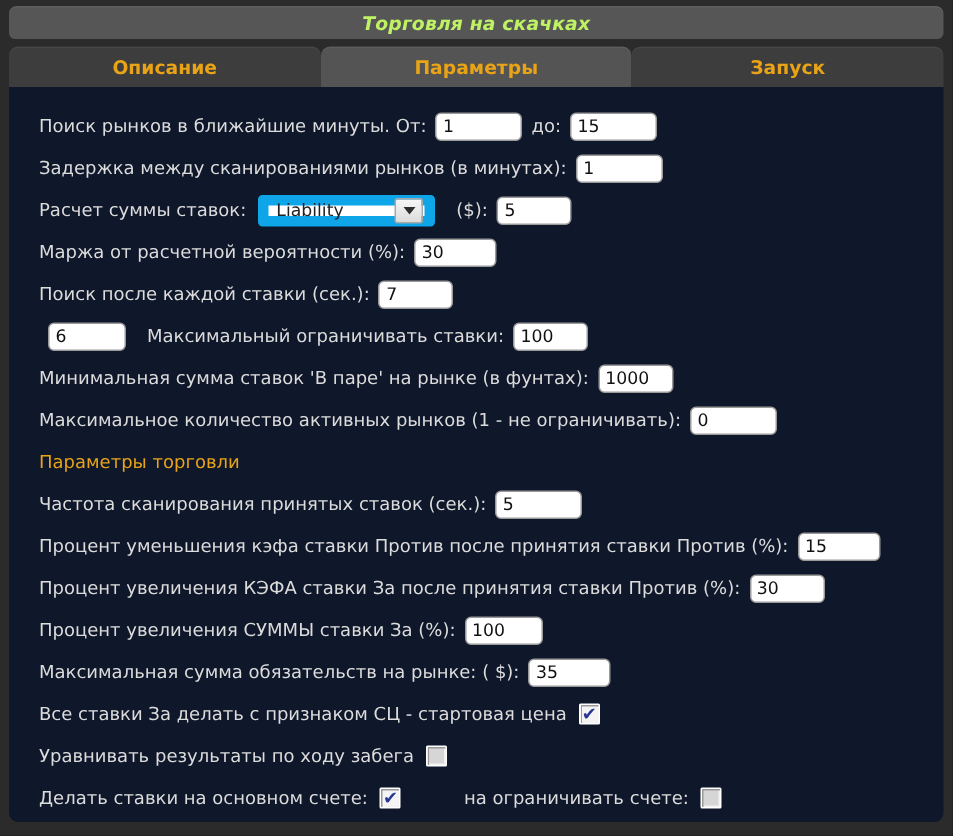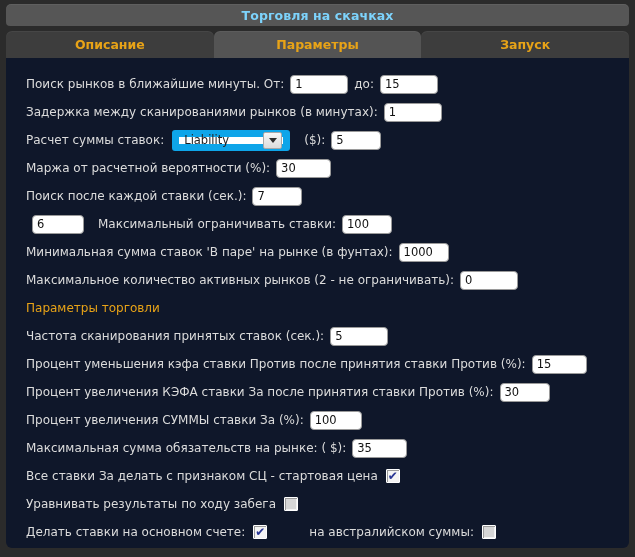--- a/index.html
+++ b/index.html
@@ -26,24 +26,25 @@
     height: 22px;
     background: #565656;
     border-radius: 5px 5px 4px 4px;
     display: flex;
     align-items: center;
     justify-content: center;
     margin-bottom: 5px;
     box-shadow: inset 0 1px 0 rgba(255,255,255,0.06);
   }
   .titlebar-text {
-    color: #7dd3fc;
+    color: #bef264;
     font-size: 12.5px;
     font-weight: bold;
     letter-spacing: 0.1px;
+    font-style: italic;
   }
   
   .tabbar {
     display: flex;
     height: 27px;
     gap: 0;
   }
   .tab {
     flex: 1 1 0;
     background: #3d3d3d;
@@ -238,21 +239,21 @@
       <span class="lbl gap2">Максимальный ограничивать ставки:</span>
       <input class="txt w50" type="text" value="100" style="">
     </div>
 
     <div class="row">
       <span class="lbl">Минимальная сумма ставок 'В паре' на рынке (в фунтах):</span>
       <input class="txt w50" type="text" value="1000" style="">
     </div>
 
     <div class="row">
-      <span class="lbl">Максимальное количество активных рынков (2 - не ограничивать):</span>
+      <span class="lbl">Максимальное количество активных рынков (1 - не ограничивать):</span>
       <input class="txt w60" type="text" value="0" style="">
     </div>
 
     <div class="row">
       <span class="section-head">Параметры торговли</span>
     </div>
 
     <div class="row">
       <span class="lbl">Частота сканирования принятых ставок (сек.):</span>
       <input class="txt w60" type="text" value="5" style="">
@@ -290,20 +291,20 @@
       <span class="cbx unchecked">
         
       </span>
     </div>
 
     <div class="row">
       <span class="lbl">Делать ставки на основном счете:</span>
       <span class="cbx checked">
         <span class="tick">✔</span>
       </span>
-      <span class="lbl gap3">на австралийском суммы:</span>
+      <span class="lbl gap3">на ограничивать счете:</span>
       <span class="cbx unchecked">
         
       </span>
     </div>
 
   </div>
 </div>
 
 </body></html>

